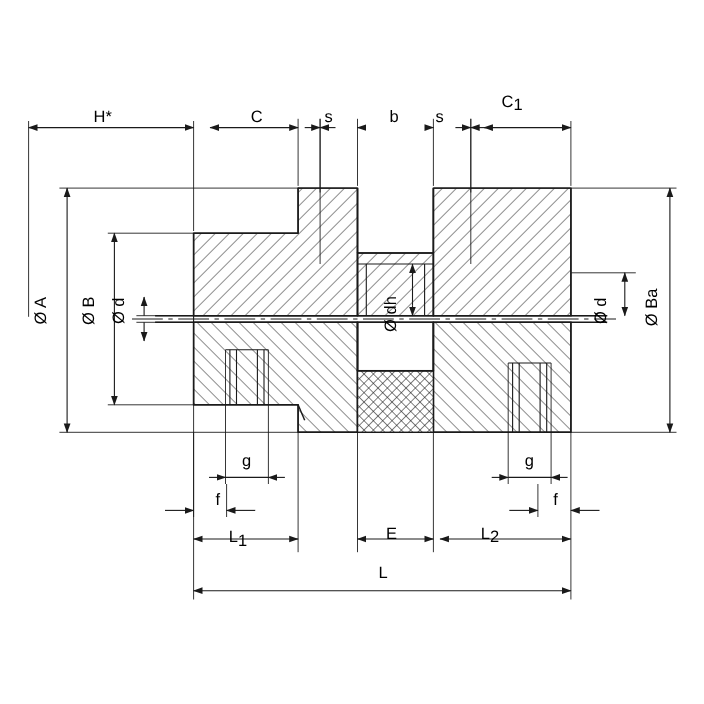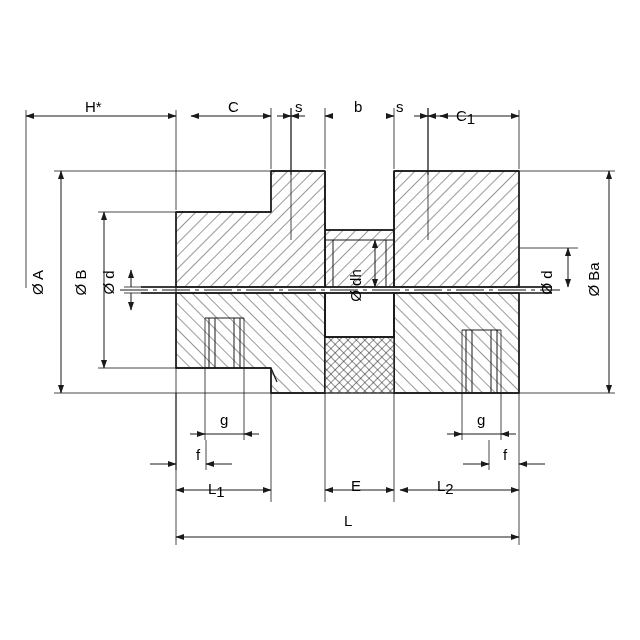--- a/index.html
+++ b/index.html
@@ -249,21 +249,21 @@
       </g>
 
     </g>
   </svg>
 
   <div class="lbl" style="left:85px; top:99px;">H*</div>
   <div class="lbl" style="left:228px; top:99px;">C</div>
   <div class="lbl" style="left:295px; top:99px;">s</div>
   <div class="lbl" style="left:354px; top:99px;">b</div>
   <div class="lbl" style="left:396px; top:99px;">s</div>
-  <div class="lbl" style="left:456px; top:108px;text-align:right;">
+  <div class="lbl" style="left:456px; top:85px;text-align:right;">
     <span>C</span><span class="sub" style="position:relative; top:3px;">1</span>
   </div>
 
   <div class="lbl vert" style="left:25px; top:275px;">Ø A</div>
   <div class="lbl vert" style="left:68px; top:275px;">Ø B</div>
   <div class="lbl vert" style="left:96px; top:275px;">Ø d</div>
 
   <div class="lbl vert" style="left:339px; top:278px;">Ø dh</div>
 
   <div class="lbl vert" style="left:534px; top:275px;">Ø d</div>

